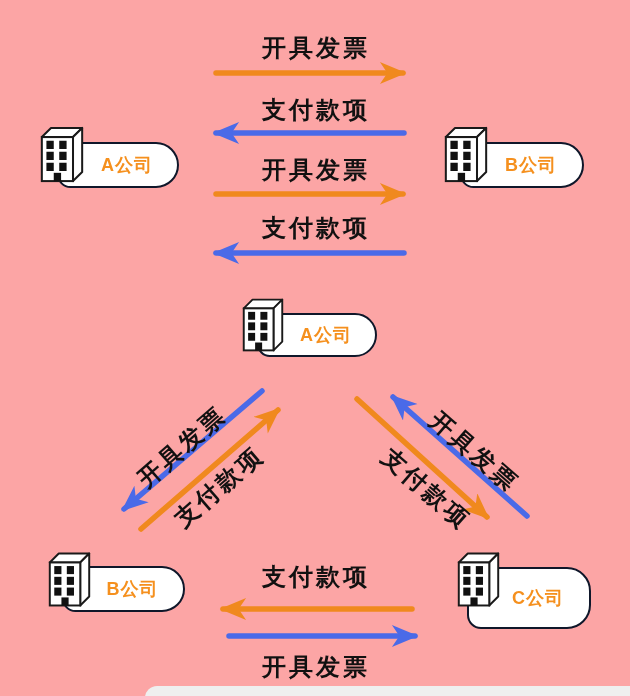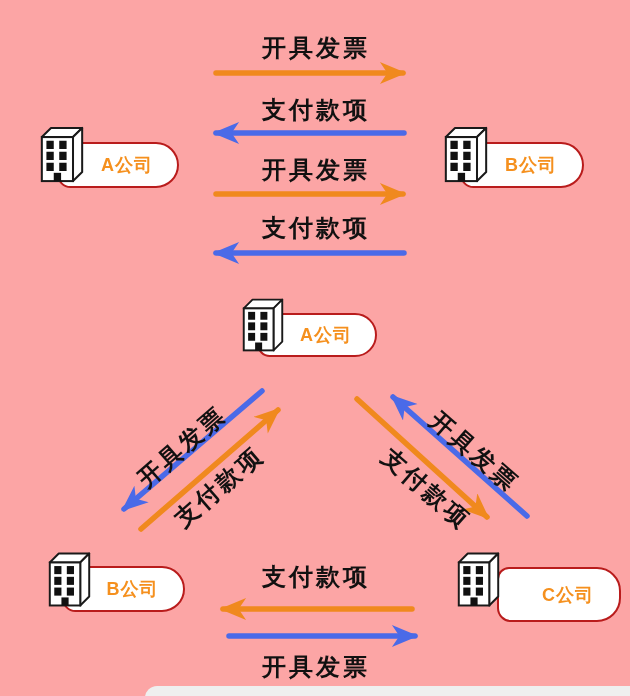--- a/index.html
+++ b/index.html
@@ -28,21 +28,21 @@
     color: #111111;
     letter-spacing: 3px;
     white-space: nowrap;
   }
   .flow-text.diag-left  { transform: translate(-50%, -50%) rotate(-41deg); }
   .flow-text.diag-right { transform: translate(-50%, -50%) rotate(41deg); }
   .node { position: absolute; }
   .node-box {
     position: absolute;
     background: #ffffff;
-    border: 2px solid #b91c1c;
+    border: 2px solid #0f172a;
     border-radius: 12px 24px 24px 14px;
     display: flex;
     align-items: center;
     justify-content: center;
     box-sizing: border-box;
     padding-left: 18px;
   }
   .node-text {
     font-size: 18px;
     font-weight: 700;
@@ -146,21 +146,21 @@
   <div class="node">
     <div class="node-box" style="left:62px; top:566px; width:123px; height:46px;">
       <span class="node-text">B公司</span>
     </div>
     <svg class="bldg" style="left:48px; top:551px;" width="43" height="57" viewBox="0 0 48 62">
         <use href="#bldg"></use>
       </svg>
   </div>
 
   <div class="node">
-    <div class="node-box" style="left:497px; top:567px; width:124px; height:55px;">
+    <div class="node-box" style="left:467px; top:567px; width:124px; height:62px;">
       <span class="node-text">C公司</span>
     </div>
     <svg class="bldg" style="left:457px; top:551px;" width="43" height="57" viewBox="0 0 48 62">
         <use href="#bldg"></use>
       </svg>
   </div>
 
   <div class="bottom-strip"></div>
 
 </div>

